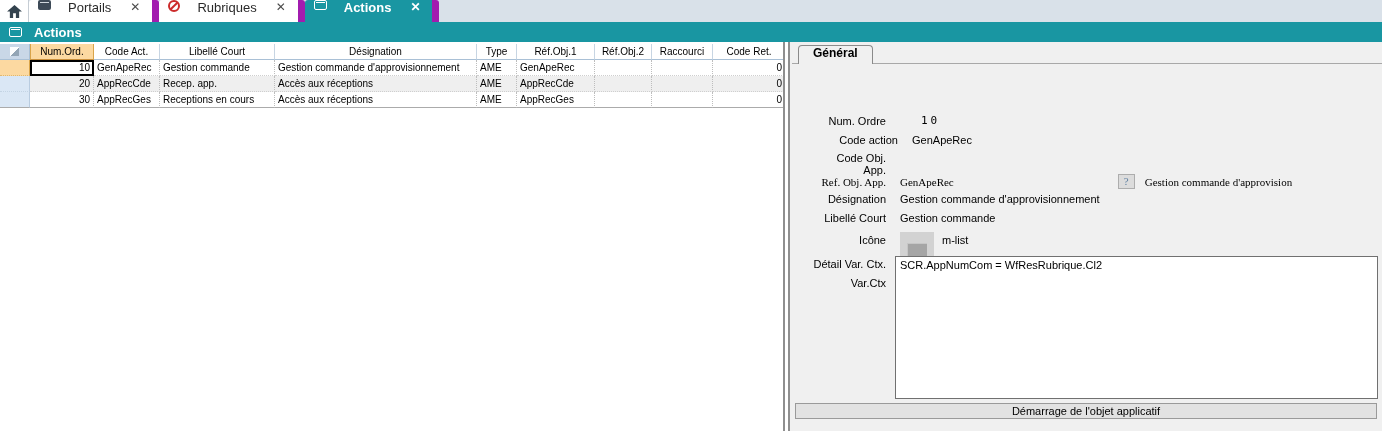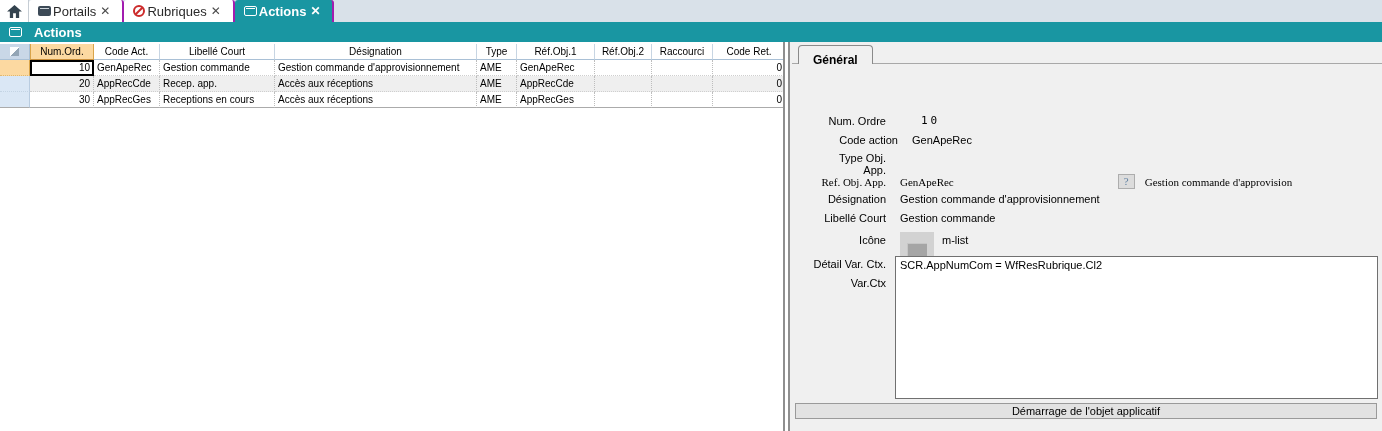--- a/index.html
+++ b/index.html
@@ -3,22 +3,22 @@
 <meta charset="utf-8">
 <style>
   * { margin:0; padding:0; box-sizing:border-box; }
   html,body { width:1382px; height:431px; overflow:hidden; background:#fff;
               font-family:"Liberation Sans", sans-serif; }
 
   
   .tabbar { height:22px; background:#D9E1E9; display:flex; align-items:flex-end; }
   .home-tab { width:29px; height:22px; background:#fff; display:flex; align-items:center;
               justify-content:center; border-right:1px solid #C6CDD4; cursor:pointer; }
-  .tab { height:22px; display:flex; align-items:center; gap:2px; padding:0 10px 0 9px;
-         background:#fff; border-right:2px solid #a21caf; border-radius:3px 3px 0 0;
+  .tab { height:22px; display:flex; gap:17px; padding:0 10px 0 9px;
+         background:#fff; border-right:7px solid #a21caf; border-radius:3px 3px 0 0;
          font-size:13px; color:#2A2A2A; cursor:pointer; }
   .tab .close { font-size:12px; color:#4A4A4A; padding:0 2px; }
   .tab.active { background:#1996A2; color:#fff; font-weight:bold; }
   .tab.active .close { color:#fff; }
 
   
   .win { width:13px; height:10px; border-radius:2px; background:#3D4A57; position:relative; }
   .win::after { content:""; position:absolute; left:2px; right:2px; top:2px; height:1px; background:#CFD6DC; }
   .win.light { background:transparent; border:1px solid #fff; }
   .win.light::after { background:#fff; top:1px; left:1px; right:1px; }
@@ -52,21 +52,21 @@
   .gut.sel { background:#FCD9A1; border-right:1px solid #D9A44A; border-bottom:1px dotted #E0B870; }
   .td { border-right:1px dotted #BDBDBD; border-bottom:1px dotted #CFCFCF; padding:0 3px; }
   .tr.alt .td { background:#EFEFEF; }
   .tr.last .td, .tr.last .gut { border-bottom:1px solid #ABABAB; }
   .num { text-align:right; }
   .td.focus { background:#fff; outline:2px solid #000; outline-offset:-2px; }
   .c0{width:30px;} .c1{width:64px;} .c2{width:66px;} .c3{width:115px;} .c4{width:202px;}
   .c5{width:40px;} .c6{width:78px;} .c7{width:57px;text-align:center;} .c8{width:61px;text-align:center;} .c9{width:73px;}
 
   
-  .gen-tab { position:absolute; left:8px; top:3px; height:19px; padding:7px 14px 0 14px;
+  .gen-tab { position:absolute; left:8px; top:3px; height:19px; padding:0 14px 0 14px;
              background:#F0F0F0; border:1px solid #8A8A8A; border-bottom:none;
              border-radius:4px 4px 0 0; font-size:12px; font-weight:bold; z-index:2; }
   .panel-line { position:absolute; left:2px; right:0; top:21px; border-top:1px solid #A8A8A8; }
   .frow { position:absolute; display:flex; align-items:center; font-size:11px; color:#000; }
   .flabel { width:96px; text-align:right; flex:none;padding-left:28px; }
   .fval { margin-left:14px; }
   .mono { font-family:"DejaVu Sans Mono", monospace; letter-spacing:3px; margin-left:35px; }
   .combo { margin-left:14px; width:485px; height:18px; background:#D6D6D6; border:1px solid #C0C0C0;
            color:#7A7A7A; display:flex; align-items:center; padding:0 6px; position:relative; }
   .combo .chev { position:absolute; right:8px; top:4px; width:7px; height:7px;
@@ -190,21 +190,21 @@
       <span class="flabel">Num. Ordre</span>
       <span class="fval mono">10</span>
     </div>
 
     <div class="frow" style="left:12px; top:92px; width:560px;">
       <span class="flabel">Code action</span>
       <span class="fval">GenApeRec</span>
     </div>
 
     <div class="frow" style="left:0; top:110px; width:592px;">
-      <span class="flabel">Type Obj. App.</span>
+      <span class="flabel">Code Obj. App.</span>
     </div>
 
     <div class="frow" style="left:0; top:132px; width:678px;font-family:Liberation Serif, serif;">
       <span class="flabel">Ref. Obj. App.</span>
       <span class="fval">GenApeRec</span>
       <span class="helpbtn">?</span>
       <span class="hint">Gestion commande d'approvision</span>
     </div>
 
     <div class="frow" style="left:0; top:151px; width:592px;">

